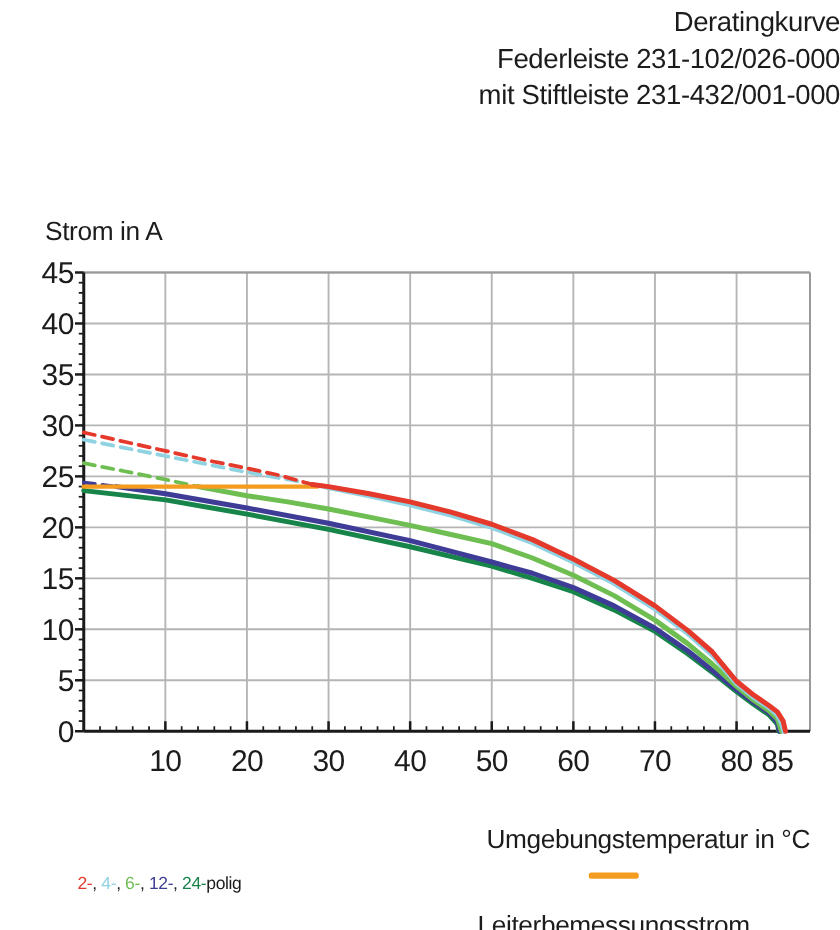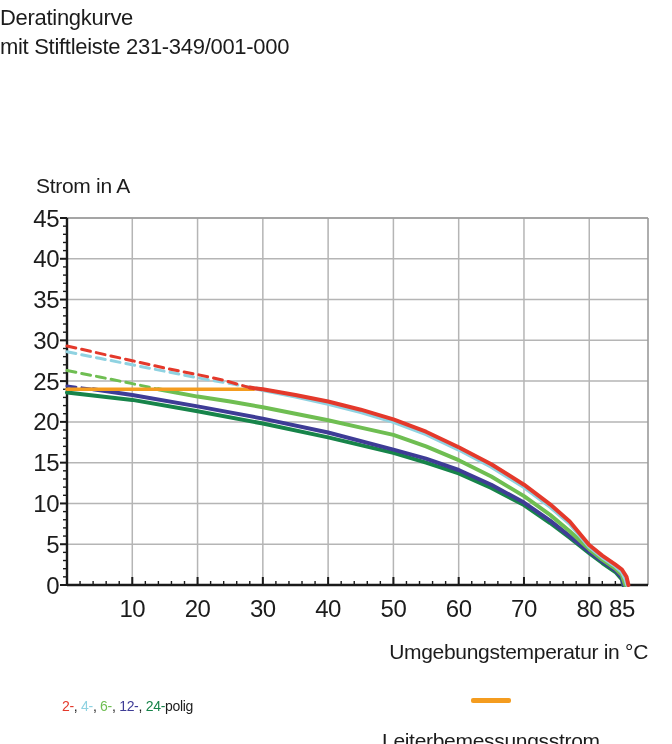--- a/index.html
+++ b/index.html
@@ -1,43 +1,44 @@
 <!DOCTYPE html>
 <html><head>
 <meta charset="utf-8">
 <style>
   html,body{margin:0;padding:0;background:#ffffff;}
   body{
     width:672px;height:744px;position:relative;overflow:hidden;
     font-family:"Liberation Sans", sans-serif;color:#1c1c1c;
   }
   .title-block{
-    position:absolute;left:0;top:3px;width:672px;text-align:left;
+    position:absolute;left:0;top:3px;width:672px;text-align:right;
     font-size:22px;line-height:29px;letter-spacing:-0.3px;
   }
   .axis-label{position:absolute;font-size:21px;letter-spacing:-0.3px;}
   #ylabel{left:36px;top:174px;}
-  #xlabel{right:24px;top:640px;text-align:right;}
+  #xlabel{right:24px;top:660px;text-align:right;}
   #chart-svg{position:absolute;left:0;top:0;}
   .legend-left{
     position:absolute;left:62px;top:698px;font-size:14px;letter-spacing:-0.3px;
   }
   .legend-right{
     position:absolute;left:382px;top:698px;font-size:21px;letter-spacing:-0.3px;
     display:flex;align-items:center;gap:26px;flex-direction:column;
   }
   .rated-swatch{width:40px;height:5px;border-radius:2px;display:inline-block;}
   svg text{font-family:"Liberation Sans", sans-serif;}
 </style>
 </head>
 <body>
 
 <div class="title-block">
   <div>Deratingkurve</div>
-  <div>mit Stiftleiste 231-349/001-000</div>
+  <div>Federleiste 231-102/026-000</div>
+  <div>mit Stiftleiste 231-432/001-000</div>
 </div>
 
 <div id="ylabel" class="axis-label">Strom in A</div>
 
 <svg id="chart-svg" width="672" height="744" viewBox="0 0 672 744">
     <line x1="132.28089887640448" y1="218" x2="132.28089887640448" y2="585" stroke="#b5b5b5" stroke-width="1.5"></line>
     <line x1="197.56179775280899" y1="218" x2="197.56179775280899" y2="585" stroke="#b5b5b5" stroke-width="1.5"></line>
     <line x1="262.8426966292135" y1="218" x2="262.8426966292135" y2="585" stroke="#b5b5b5" stroke-width="1.5"></line>
     <line x1="328.12359550561797" y1="218" x2="328.12359550561797" y2="585" stroke="#b5b5b5" stroke-width="1.5"></line>
     <line x1="393.40449438202245" y1="218" x2="393.40449438202245" y2="585" stroke="#b5b5b5" stroke-width="1.5"></line>

